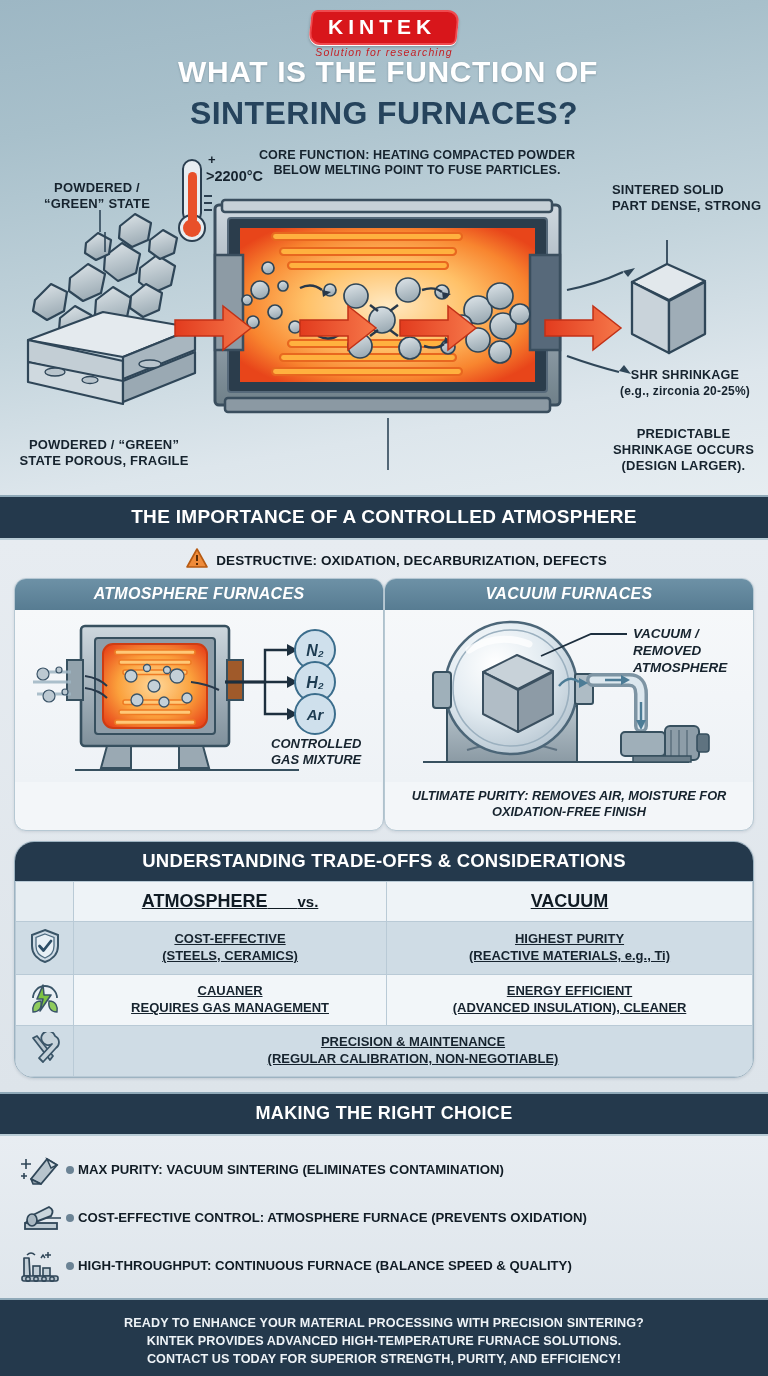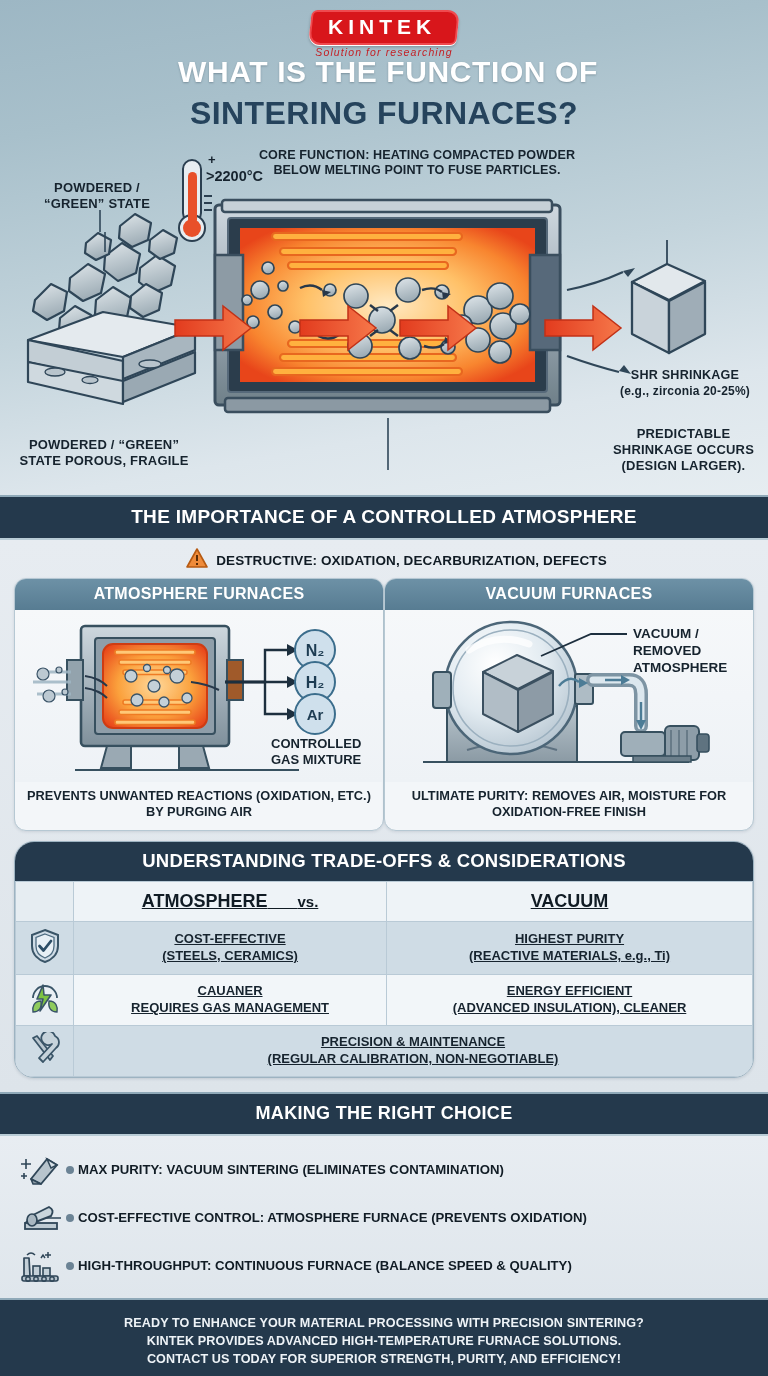--- a/index.html
+++ b/index.html
@@ -75,21 +75,21 @@
   .band { background:linear-gradient(180deg,#e7ecf1 0%, #dde4ea 100%); }
 
   
   .destructive {
     display:flex; align-items:flex-end; justify-content:center; gap:8px;
     padding:8px 0 6px;
     font-size:13.5px; font-weight:bold; color:#101b24; letter-spacing:.1px;margin-left:25px;
   }
 
   
-  .panels { display:flex; padding:4px 14px 10px; }
+  .panels { display:flex; padding:4px 14px 10px;font-style:italic; }
   .panel {
     flex:1; border-radius:12px; overflow:hidden;
     background:#f3f6f9;
     border:1px solid #b6c8d3;
     box-shadow:0 1px 3px rgba(30,50,70,.12);
   }
   .panel-head {
     background:linear-gradient(180deg,#6d91a6 0%, #577c92 100%);
     color:#fff; text-align:center; font-size:16px; font-weight:bold;
     padding:6px 0 7px; letter-spacing:.3px;
@@ -317,20 +317,21 @@
       <g fill="#2f4658">
         <path d="M623 271 l12 -3 -7 9z"></path>
         <path d="M619 371 l12 3 -7 -9z"></path>
       </g>
     </svg>
 
     <div class="thermo-plus">+</div>
     <div class="thermo-txt">&gt;2200°C</div>
 
     <div class="hero-label lbl-pg-top">POWDERED / “GREEN” STATE</div>
+    <div class="hero-label lbl-ss">SINTERED SOLID PART DENSE, STRONG</div>
     <div class="hero-label lbl-shr">
       <b>SHR SHRINKAGE</b>
       <span>(e.g., zirconia 20-25%)</span>
     </div>
     <div class="hero-label lbl-pg-bot">POWDERED / “GREEN” STATE POROUS, FRAGILE</div>
     <div class="hero-label lbl-pred">PREDICTABLE SHRINKAGE OCCURS (DESIGN LARGER).</div>
   </div>
 
   <div class="bar">THE IMPORTANCE OF A CONTROLLED ATMOSPHERE</div>
 
@@ -424,21 +425,20 @@
               <circle cx="296" cy="72" r="20"></circle>
               <circle cx="296" cy="104" r="20"></circle>
             </g>
             <text x="296" y="46" text-anchor="middle" font-family="Liberation Sans, sans-serif" font-size="16" font-weight="bold" fill="#1d3c52">N₂</text>
             <text x="296" y="78" text-anchor="middle" font-family="Liberation Sans, sans-serif" font-size="16" font-weight="bold" fill="#1d3c52">H₂</text>
             <text x="296" y="110" text-anchor="middle" font-family="Liberation Sans, sans-serif" font-size="15" font-weight="bold" fill="#1d3c52">Ar</text>
             <text x="252" y="138" font-family="Liberation Sans, sans-serif" font-size="13" font-weight="bold" fill="#16232e">CONTROLLED</text>
             <text x="252" y="154" font-family="Liberation Sans, sans-serif" font-size="13" font-weight="bold" fill="#16232e">GAS MIXTURE</text>
           </svg>
         </div>
-        <div class="panel-foot">PREVENTS UNWANTED REACTIONS (OXIDATION, ETC.) BY PURGING AIR</div>
       </div>
 
       <div class="panel">
         <div class="panel-head">VACUUM FURNACES</div>
         <div class="panel-body">
           <svg width="100%" height="172" viewBox="0 0 360 172">
             <defs>
               <radialGradient id="vglass" cx="38%" cy="32%" r="70%">
                 <stop offset="0%" stop-color="#ffffff"></stop>
                 <stop offset="55%" stop-color="#e2ebf1"></stop>

